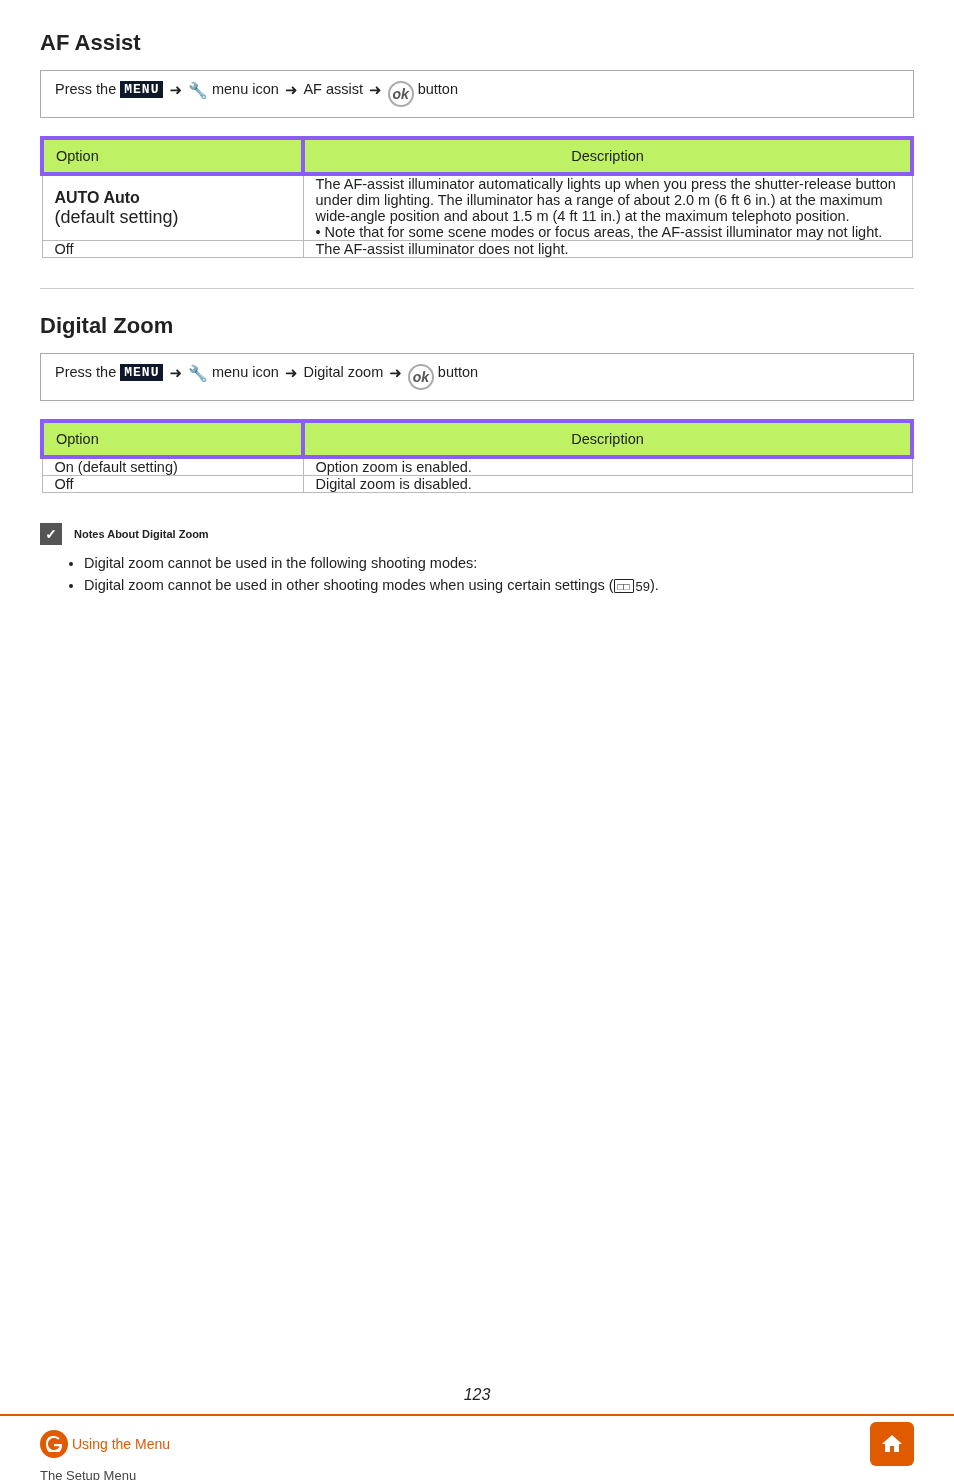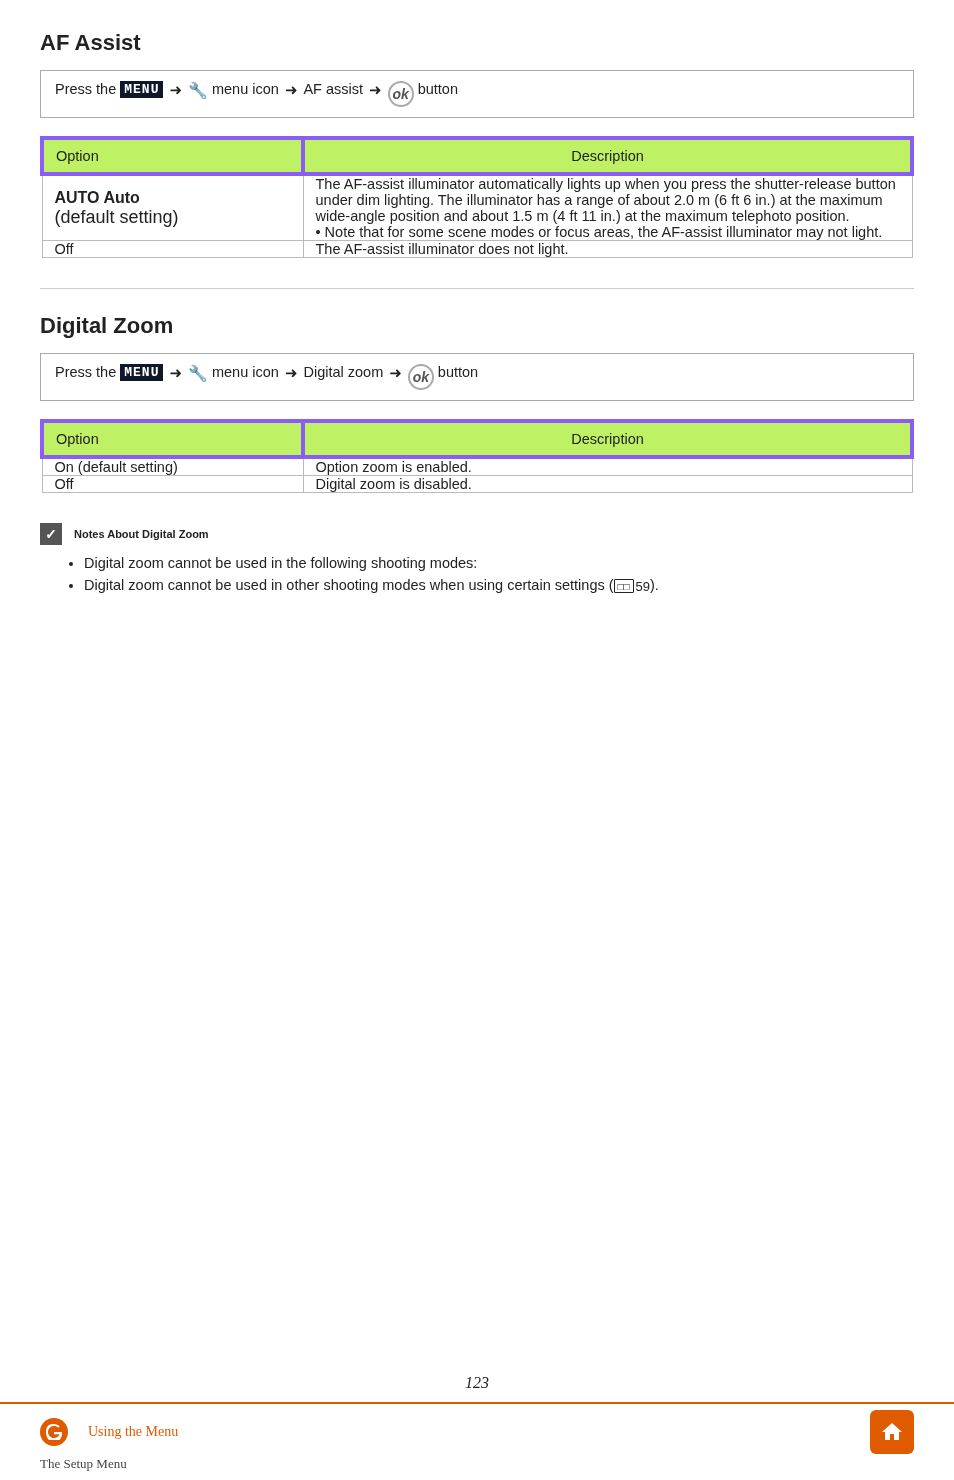--- a/index.html
+++ b/index.html
@@ -132,44 +132,43 @@
     }
     
     .section-divider {
       border: none;
       border-top: 1px solid #ccc;
       margin: 28px 0 24px 0;
     }
     
     .footer {
       position: absolute;
-      bottom: 16px;
+      bottom: 4px;
       left: 0;
       right: 0;
       height: 90px;
-      font-family: Liberation Serif, serif;
     }
     .page-number {
       text-align: center;
       font-style: italic;
       font-size: 16px;
       margin-bottom: 10px;
       color: #222;
     }
     .footer-nav {
       border-top: 2px solid #e05a00;
       padding: 6px 40px 0 40px;
       display: flex;
       align-items: center;
       justify-content: space-between;
     }
     .footer-left {
       display: flex;
       align-items: center;
-      gap: 20px;
+      gap: 4px;
     }
     .footer-icon {
       width: 28px;
       height: 28px;
       background: #e05a00;
       border-radius: 50%;
       display: flex;
       align-items: center;
       justify-content: center;
     }

